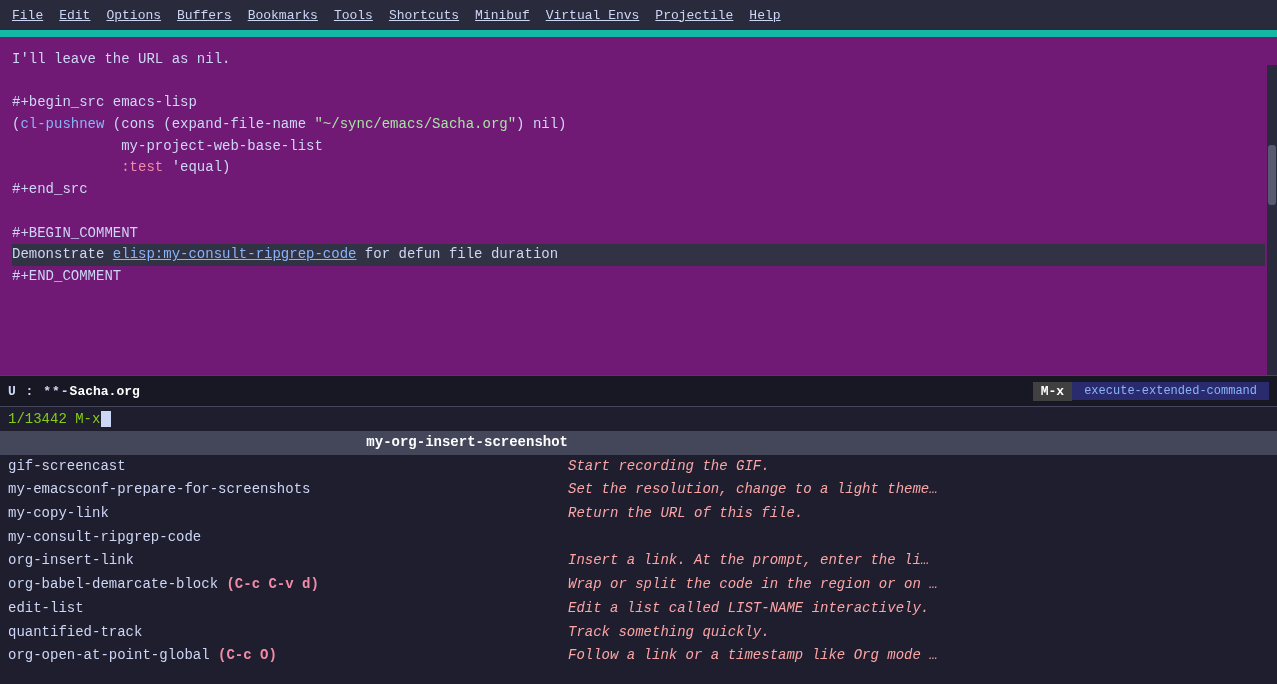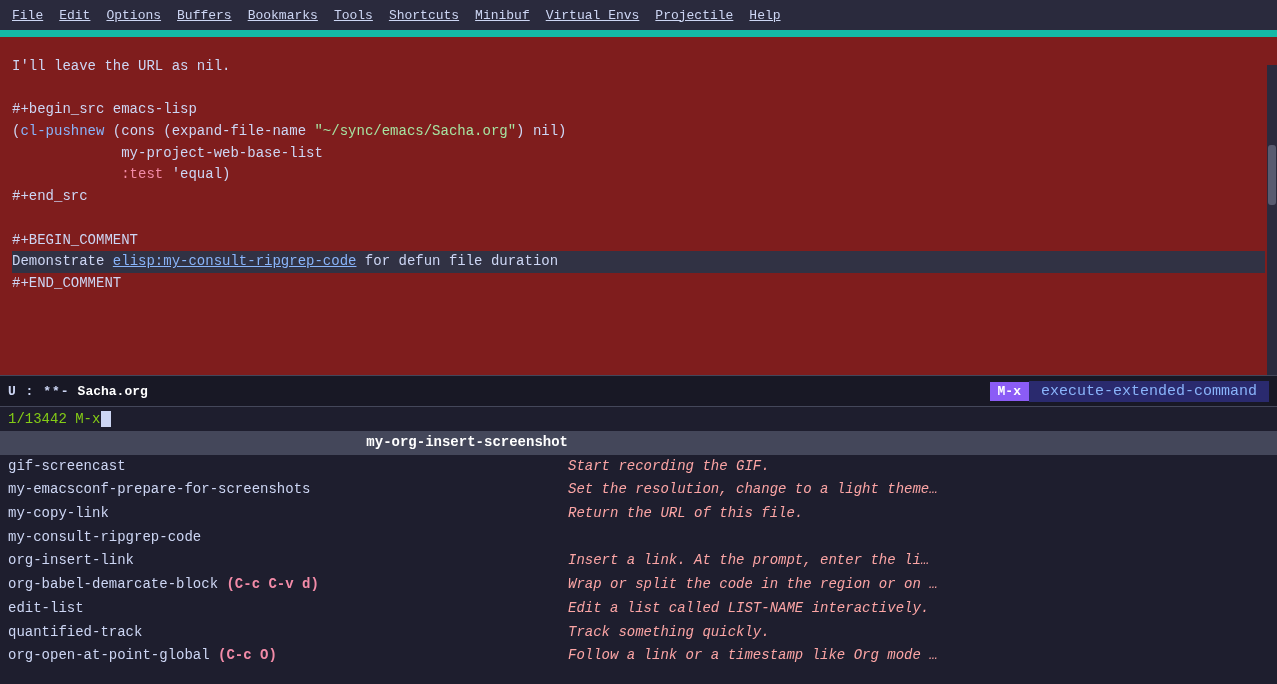--- a/index.html
+++ b/index.html
@@ -25,22 +25,22 @@
     }
     .menu-item {
       padding: 2px 8px;
       cursor: pointer;
       color: #cdd6f4;
       font-size: 13px;
     }
 
     
     #editor {
-      background: #7f1d1d;
-      padding: 19px 12px;
+      background: #701a75;
+      padding: 12px 12px;
       height: 338px;
       overflow: hidden;
       position: relative;
       line-height: 1.6;
     }
 
     .code-line {
       white-space: pre;
       display: block;
       color: #cdd6f4;
@@ -90,39 +90,39 @@
       border-bottom: 1px solid #44475a;
     }
     .modeline-left {
       color: #cdd6f4;
       font-weight: bold;
       letter-spacing: 1px;
     }
     .modeline-filename {
       font-weight: bold;
       color: #ffffff;
-      margin-left: 8px;
+      margin-left: 0;
     }
     .modeline-mx-box {
       margin-left: auto;
       display: flex;
       align-items: center;
     }
     .mx-label {
-      background: #8b5cf6;
+      background: #404040;
       color: #ffffff;
       padding: 2px 8px;
       font-weight: bold;
       font-size: 13px;
     }
     .mx-command {
       background: #2a2a6e;
       color: #89b4fa;
       padding: 2px 12px;
-      font-size: 15px;
+      font-size: 12px;
     }
 
     
     #minibuf {
       background: #1e1e2e;
       padding: 4px 8px;
     }
     #minibuf-input {
       color: #84cc16;
       font-family: 'Courier New', Courier, monospace;

